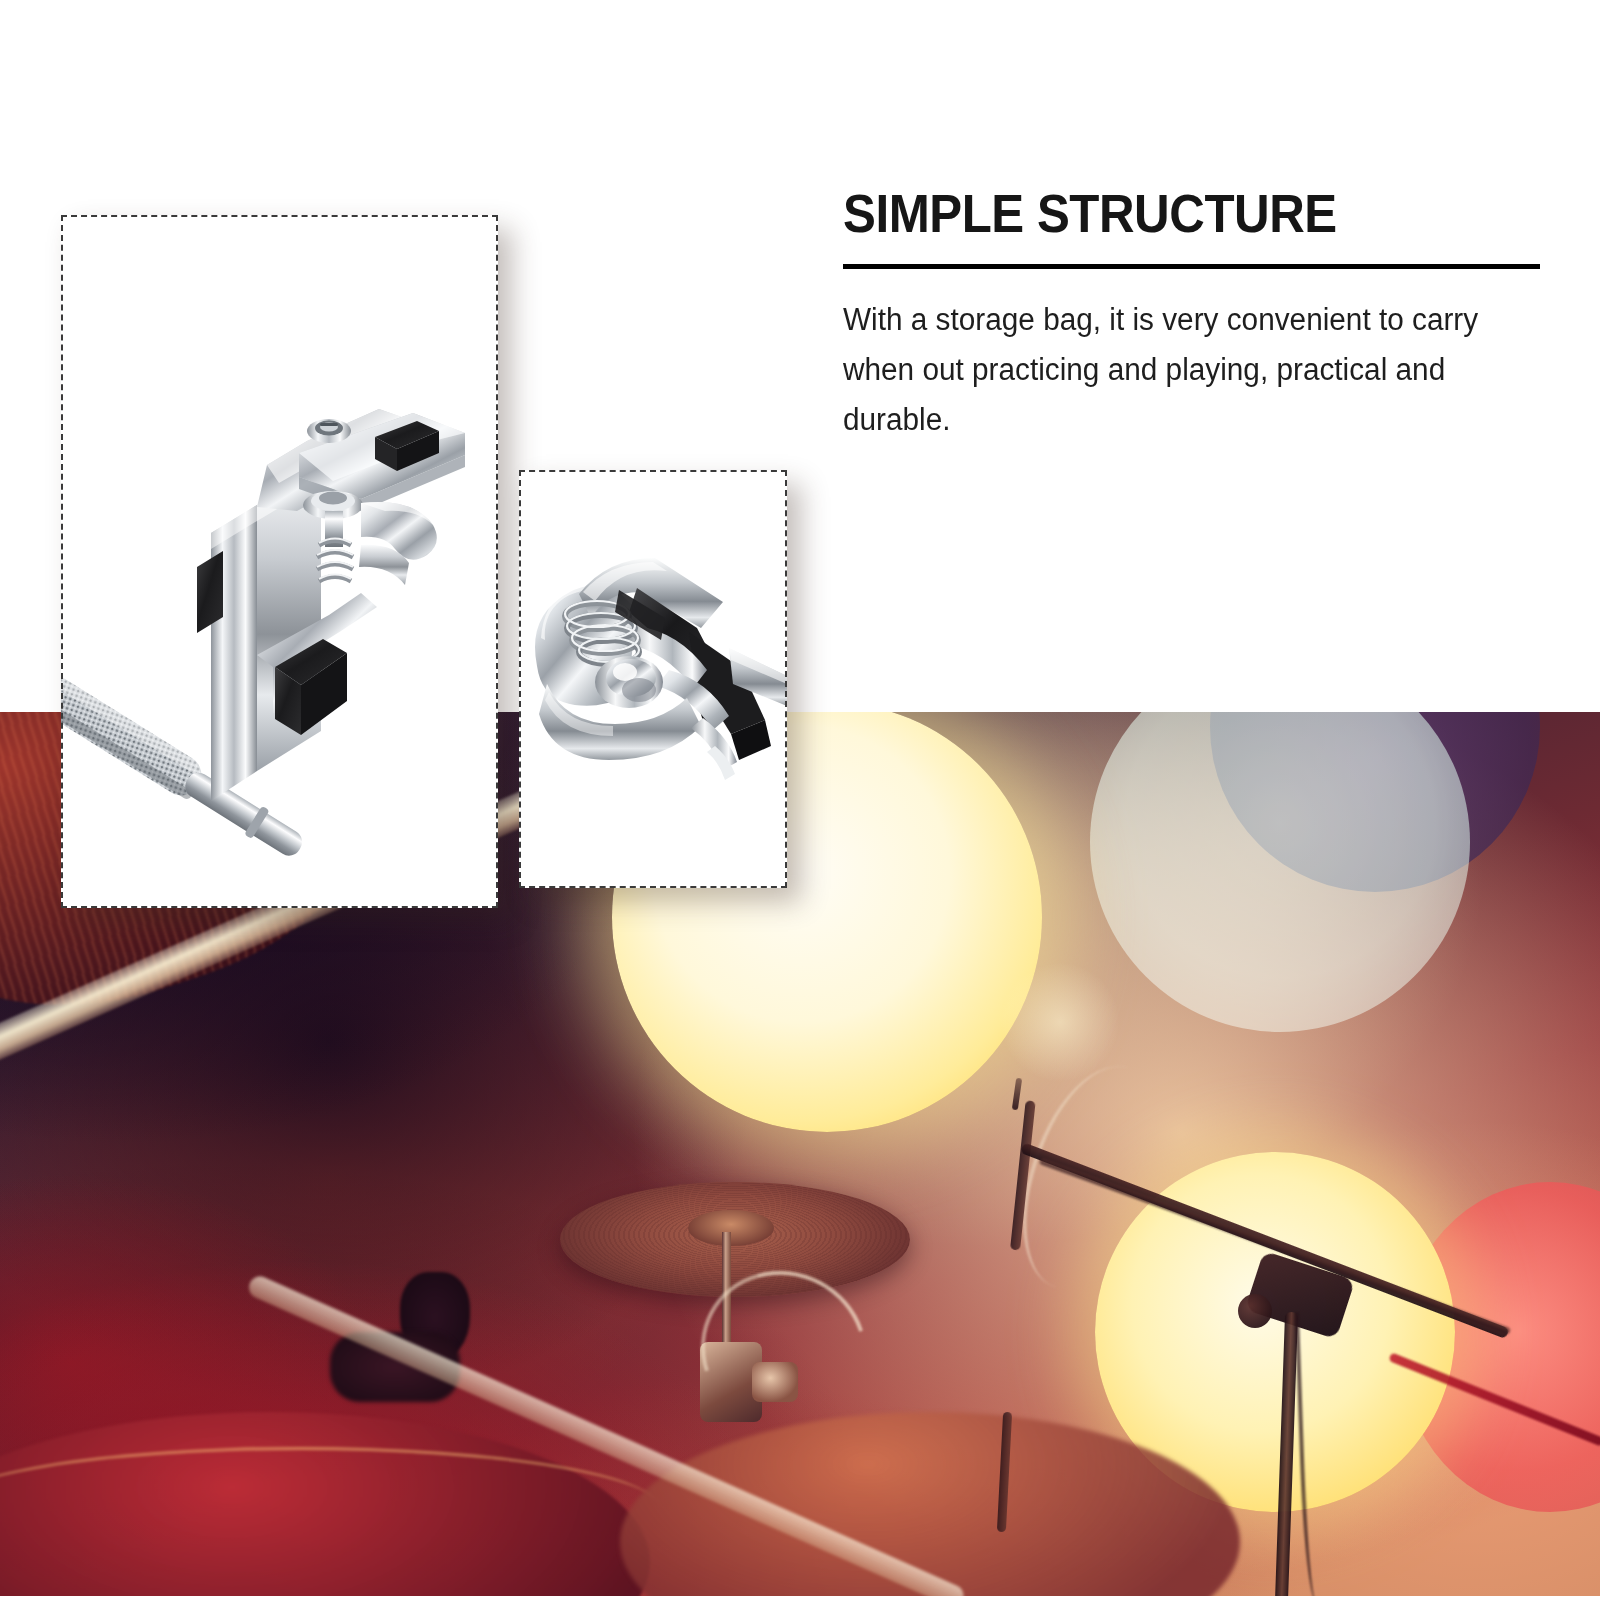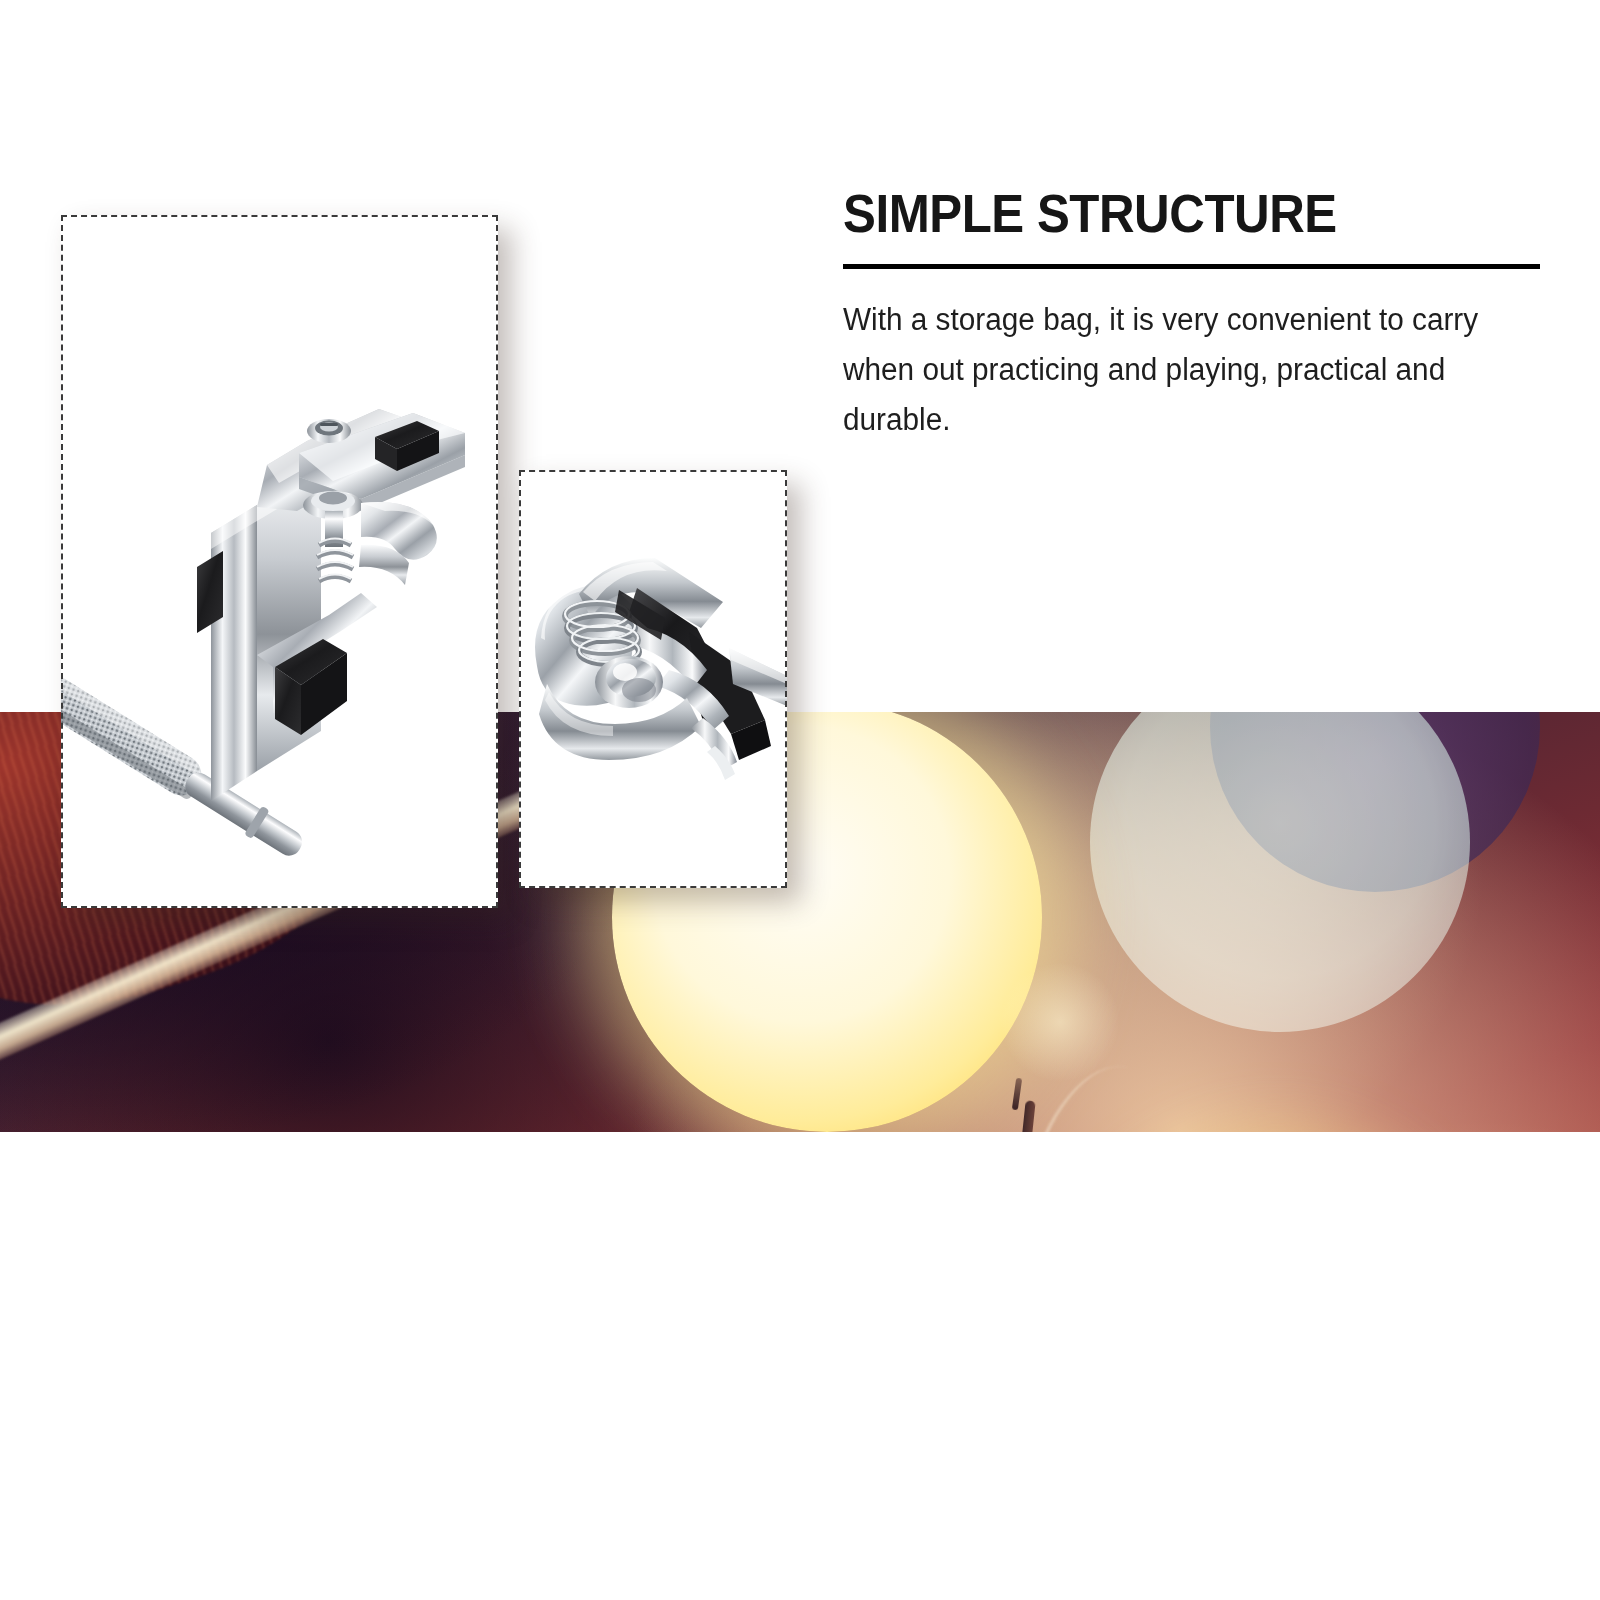--- a/index.html
+++ b/index.html
@@ -2,21 +2,21 @@
 <html><head>
 <meta charset="utf-8">
 <style>
   html,body{margin:0;padding:0;}
   body{
     width:1600px;height:1600px;
     background:#ffffff;
     font-family:"Liberation Sans", sans-serif;
     overflow:hidden;
   }
-  .stage{position:relative;width:1600px;height:1132px;overflow:hidden;background:#fff;}
+  .stage{position:relative;width:1600px;height:1596px;overflow:hidden;background:#fff;}
 
   
   .photo{
     position:absolute;left:0;top:712px;width:1600px;height:888px;
     overflow:hidden;
     background:
       radial-gradient(ellipse 540px 420px at 330px 470px, rgba(255,80,40,.30), rgba(255,80,40,0) 70%),
       radial-gradient(ellipse 700px 520px at 980px 160px, rgba(255,240,190,.55), rgba(255,240,190,0) 72%),
       linear-gradient(160deg,#2b1b36 0%, #3b2033 22%, #6d2a33 46%, #93343a 62%, #b8574a 78%, #d08a63 92%);
   }

